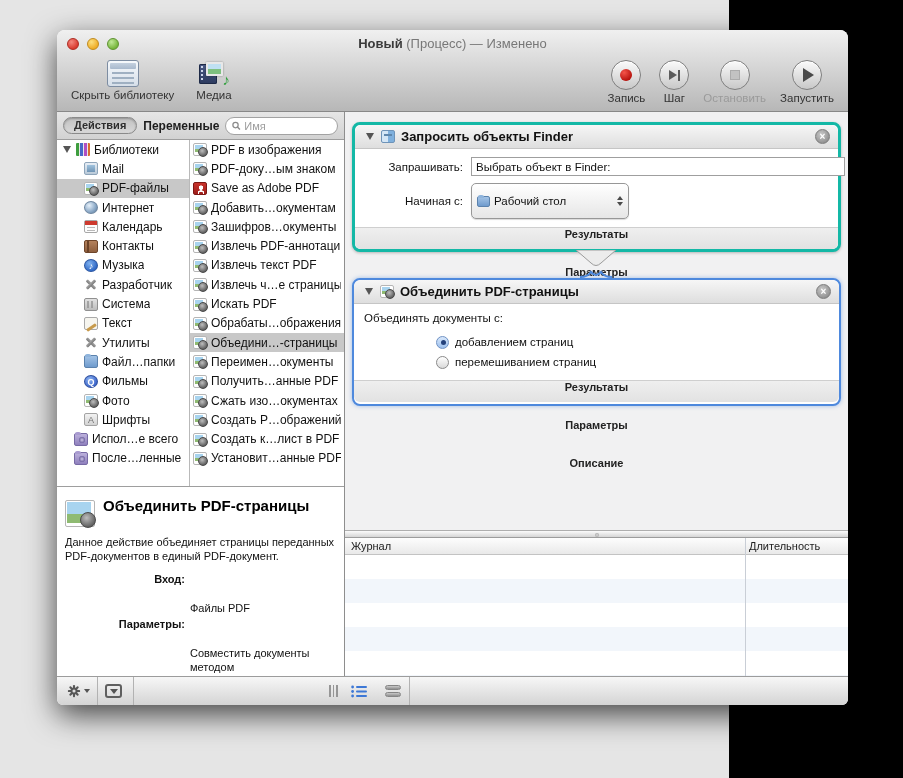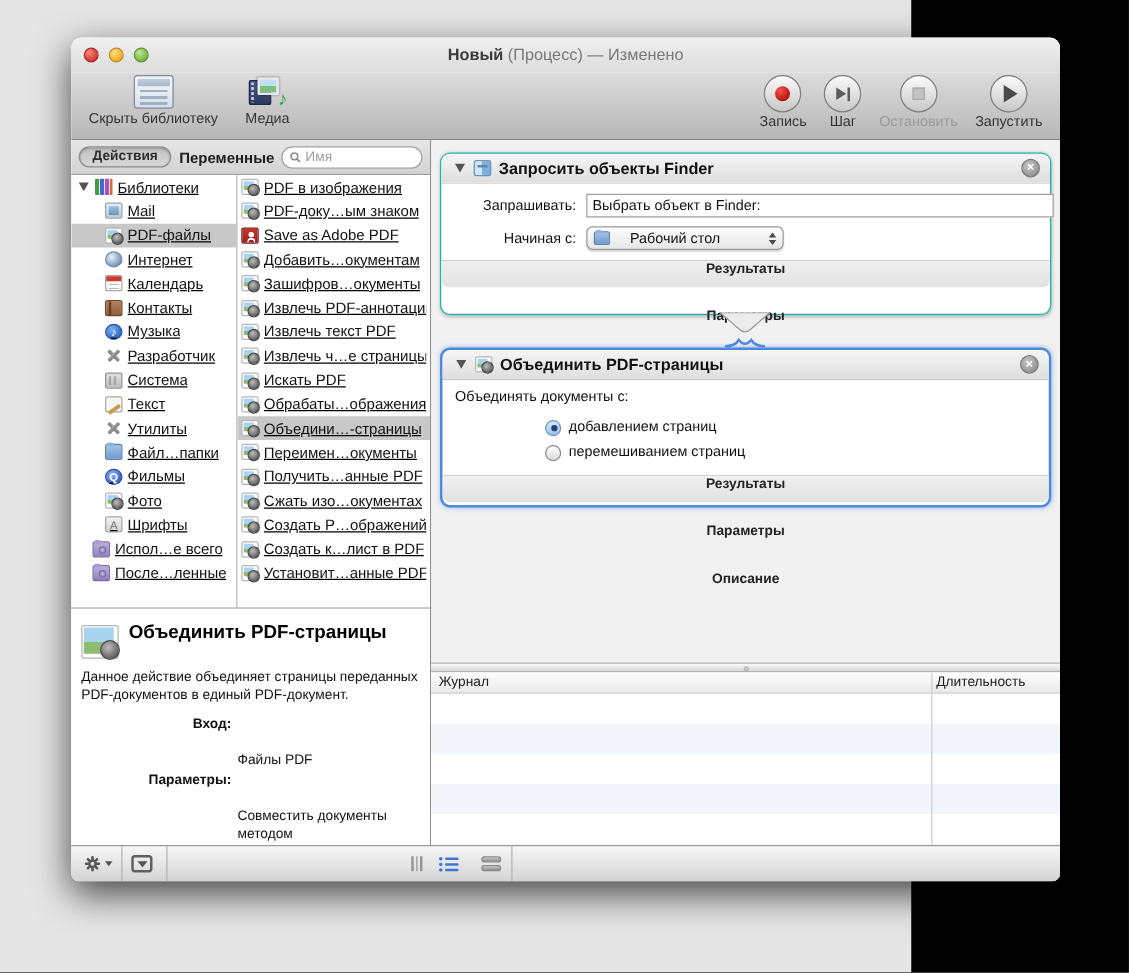--- a/index.html
+++ b/index.html
@@ -65,21 +65,21 @@
   .seg { height:17px; padding:0 10px; border:1px solid #8a8a8a; border-radius:9px;
     background:linear-gradient(#c2c2c2,#d8d8d8); box-shadow:inset 0 1px 2px rgba(0,0,0,.25);
     font-size:11px; font-weight:bold; color:#2e2e2e; line-height:15px; }
   .vartab { font-size:12px; font-weight:bold; color:#1d1d1d; }
   .searchbox { flex:1 1 auto; height:18px; border:1px solid #a2a2a2; border-radius:9px; background:#fff;
     display:flex; align-items:center; padding:0 6px; gap:3px; }
   .searchbox input { border:none; outline:none; width:100%; font-size:11px; color:#333;
     font-family:"Liberation Sans",sans-serif; background:transparent; }
   .searchbox input::placeholder { color:#9c9c9c; }
 
-  .lists { height:347px; display:flex; flex:0 0 auto; border-bottom:1px solid #9e9e9e;text-decoration:underline; }
+  .lists { height:347px; display:flex; flex:0 0 auto; border-bottom:1px solid #9e9e9e; }
   .col { overflow:hidden; font-size:12px; color:#111; }
   .col.sidebar { width:133px; border-right:1px solid #b9b9b9; }
   .col.actionlist { flex:1; }
   .row { height:19.3px; display:flex; align-items:center; gap:4px; padding:0 3px; white-space:nowrap; }
   .row.sel { background:#c8c8c8; }
   .row .lbl { overflow:hidden; text-overflow:clip; }
   .indent1 { padding-left:27px; }
   .indent2 { padding-left:17px; }
   .dis { width:0; height:0; border-top:7px solid #555; border-left:4.5px solid transparent;
     border-right:4.5px solid transparent; margin:0 1px 0 3px; flex:0 0 auto; }
@@ -144,39 +144,39 @@
   .desc-body { line-height:14px; margin-bottom:10px; }
   .desc-grid { display:grid; grid-template-columns:120px 1fr; column-gap:5px; row-gap:3px; }
   .desc-grid .dl { text-align:right; font-weight:bold; }
   .desc-grid .dv { line-height:14px;margin-top:28px; }
 
   
   .right { flex:1; display:flex; flex-direction:column; min-width:0; }
   .canvas { height:418px; background:#f1f1f2; position:relative; flex:0 0 auto; }
 
   .ablock { position:absolute; left:7px; width:489px; background:#fff;
-    border:1px solid #14b8a6; border-radius:8px; box-shadow:0 1px 3px rgba(0,0,0,.25); }
+    border:3px solid #14b8a6; border-radius:8px; box-shadow:0 1px 3px rgba(0,0,0,.25); }
   .ablock.selected { border:2px solid #4e89dd; box-shadow:0 0 4px rgba(78,137,221,.5); }
   .ahead { height:24px; background:linear-gradient(#f6f6f6,#dedede); border-bottom:1px solid #c5c5c5;
     border-radius:7px 7px 0 0; display:flex; align-items:center; padding:0 8px; gap:6px; }
   .ahead .atitle { font-size:13px; font-weight:bold; color:#111; }
   .aclose { margin-left:auto; width:15px; height:15px; border-radius:50%;
     background:radial-gradient(circle at 40% 35%, #c9c9c9, #8d8d8d 80%); border:1px solid #7d7d7d;
     color:#fff; font-size:10px; font-weight:bold; line-height:13px; text-align:center; cursor:default; }
   .abody { padding:8px 10px; font-size:11.5px; color:#111; }
   .afoot { height:22px; background:linear-gradient(#efefef,#e2e2e2); border-top:1px solid #cfcfcf;
     border-radius:0 0 6px 6px; display:flex; align-items:center; gap:26px; padding:0 14px;
     font-size:11px; font-weight:bold; color:#222;flex-direction:column; }
   .frow { display:flex; align-items:center; margin-bottom:7px; }
   .frow:last-child { margin-bottom:0; }
   .flabel { width:98px; text-align:right; margin-right:8px; flex:0 0 auto; }
   .tfield { flex:0 0 374px; height:19px; border:1px solid #9f9f9f; padding:0 4px; font-size:11.5px;
     color:#111; font-family:"Liberation Sans",sans-serif; background:#fff; }
   .popup { display:inline-flex; align-items:center; width:158px; height:19px; border:1px solid #979797;
-    border-radius:5px; background:linear-gradient(#fff,#e6e6e6); padding:0 5px; gap:16px;
+    border-radius:5px; background:linear-gradient(#fff,#e6e6e6); padding:17px 5px; gap:4px;
     box-shadow:0 1px 1px rgba(0,0,0,.15); cursor:default; }
   .popup .ptext { flex:1; overflow:hidden; white-space:nowrap; }
   .steppers { display:flex; flex-direction:column; gap:2px; align-items:center; }
   .steppers i { width:0; height:0; display:block; }
   .steppers .up { border-bottom:4px solid #4a4a4a; border-left:3.5px solid transparent; border-right:3.5px solid transparent; }
   .steppers .dn { border-top:4px solid #4a4a4a; border-left:3.5px solid transparent; border-right:3.5px solid transparent; }
   .chk { display:inline-flex; align-items:center; gap:5px; margin-left:10px; }
   .chkbox { width:13px; height:13px; border-radius:3px; border:1px solid #3a5f9e;
     background:linear-gradient(#87aee8,#3e6cc0); display:flex; align-items:center; justify-content:center; }
   .radio-row { display:flex; align-items:center; gap:6px; height:20px; margin-left:72px; }

